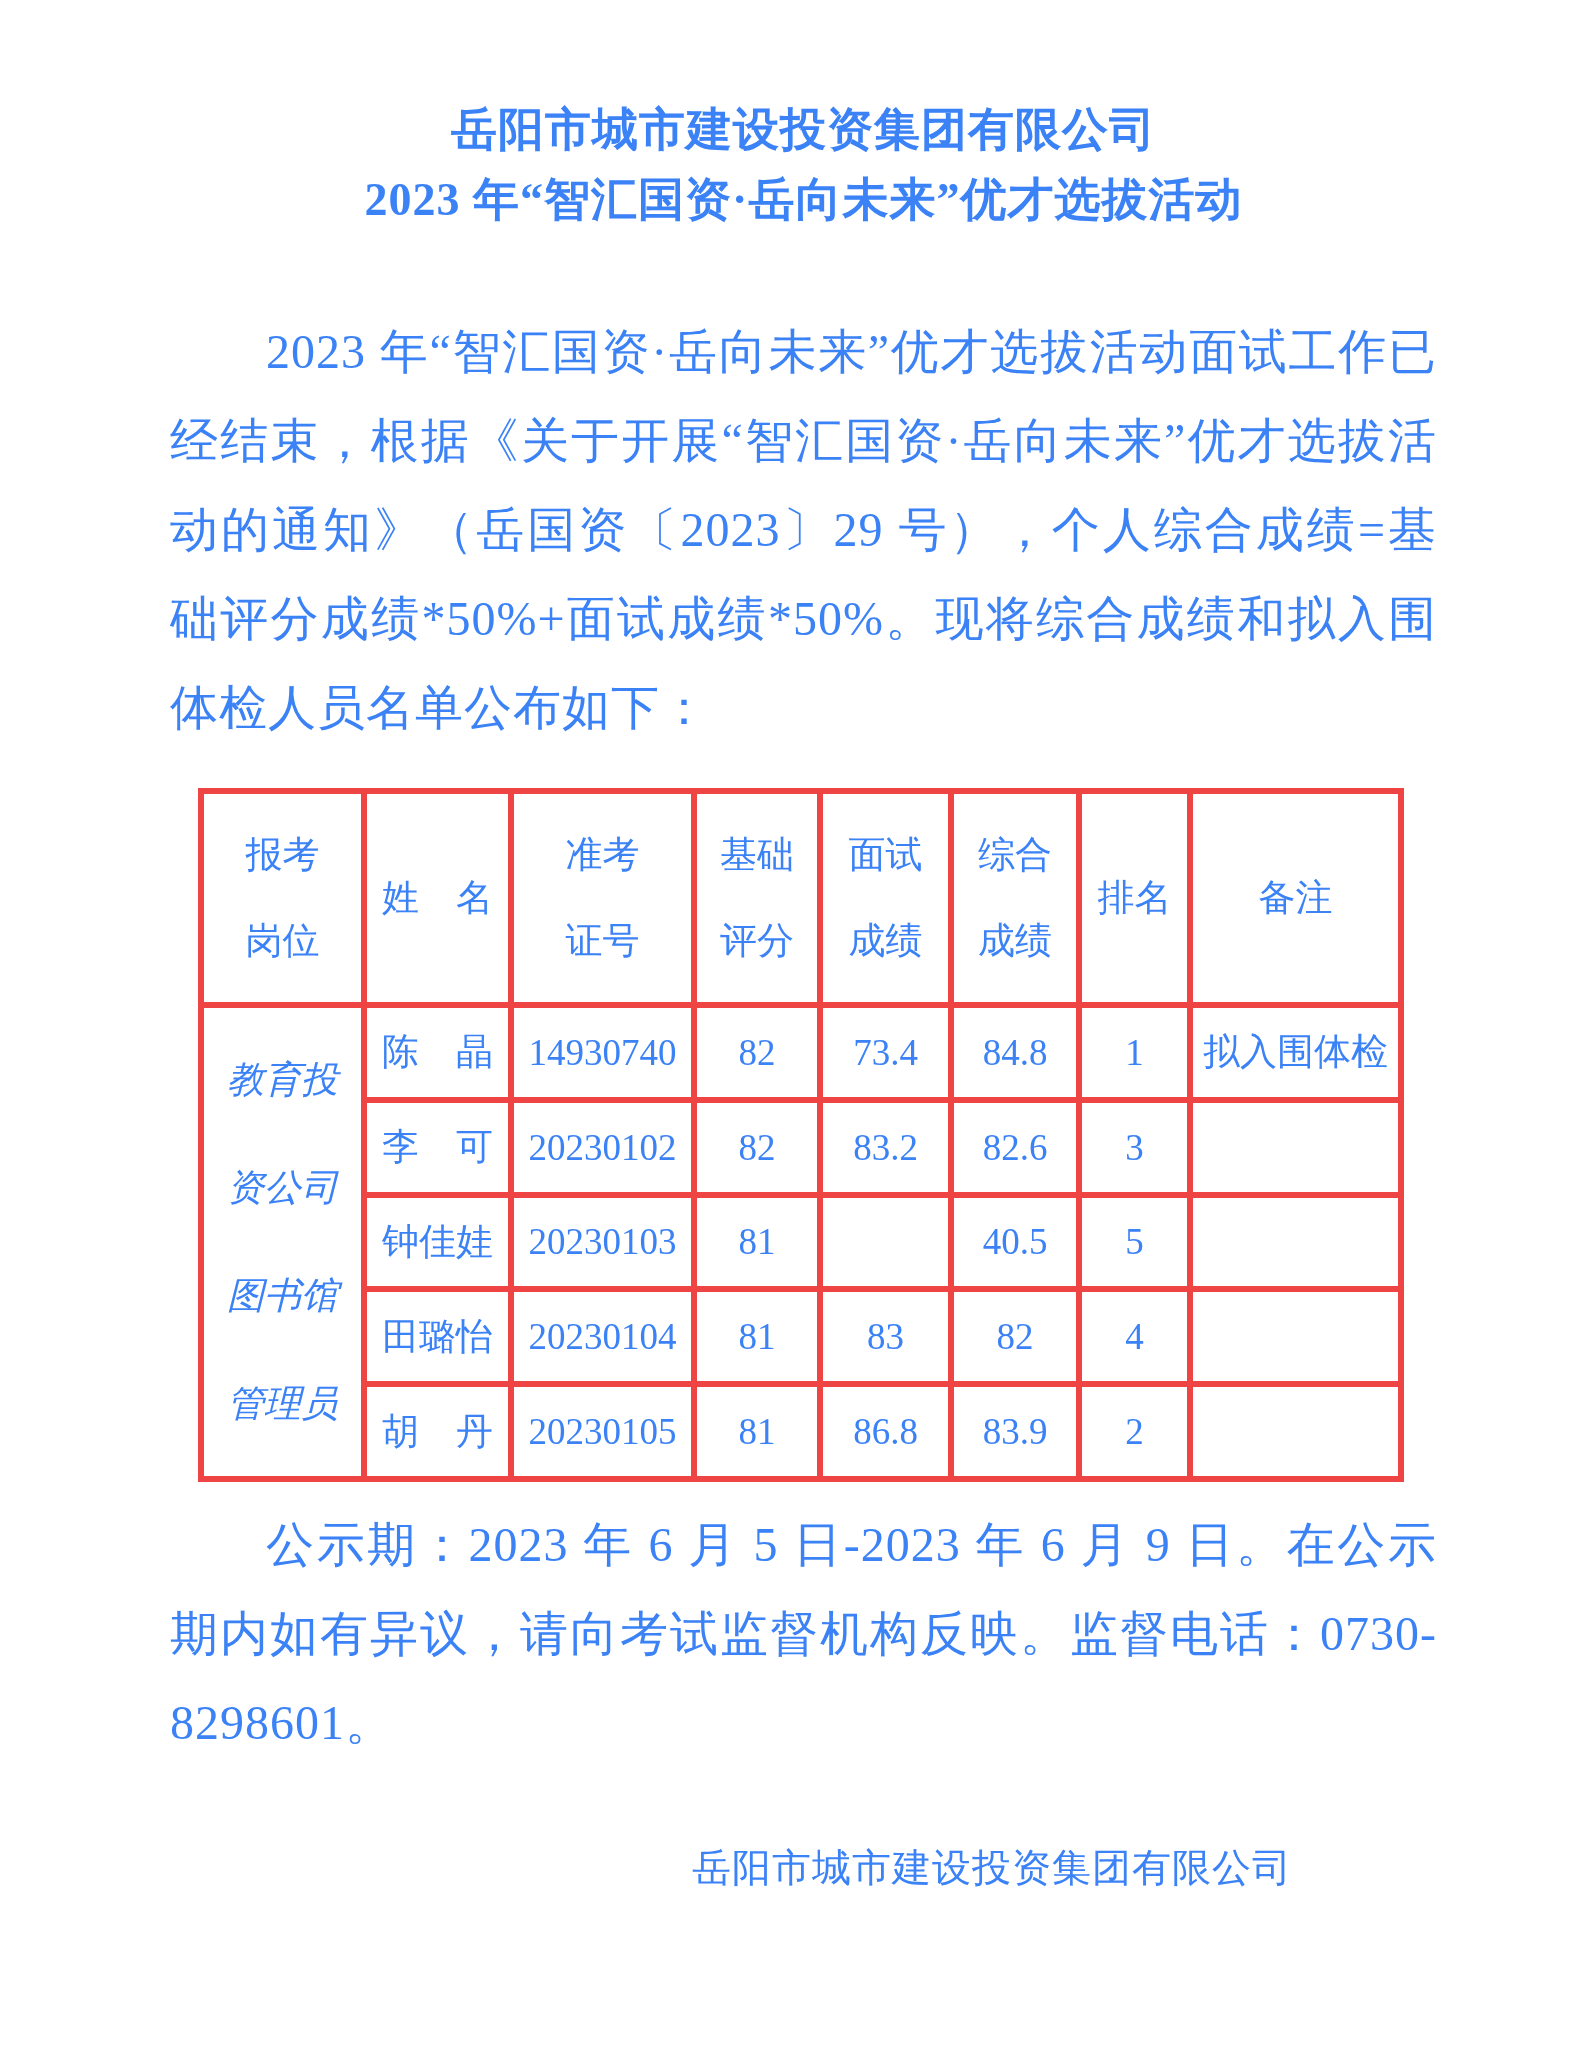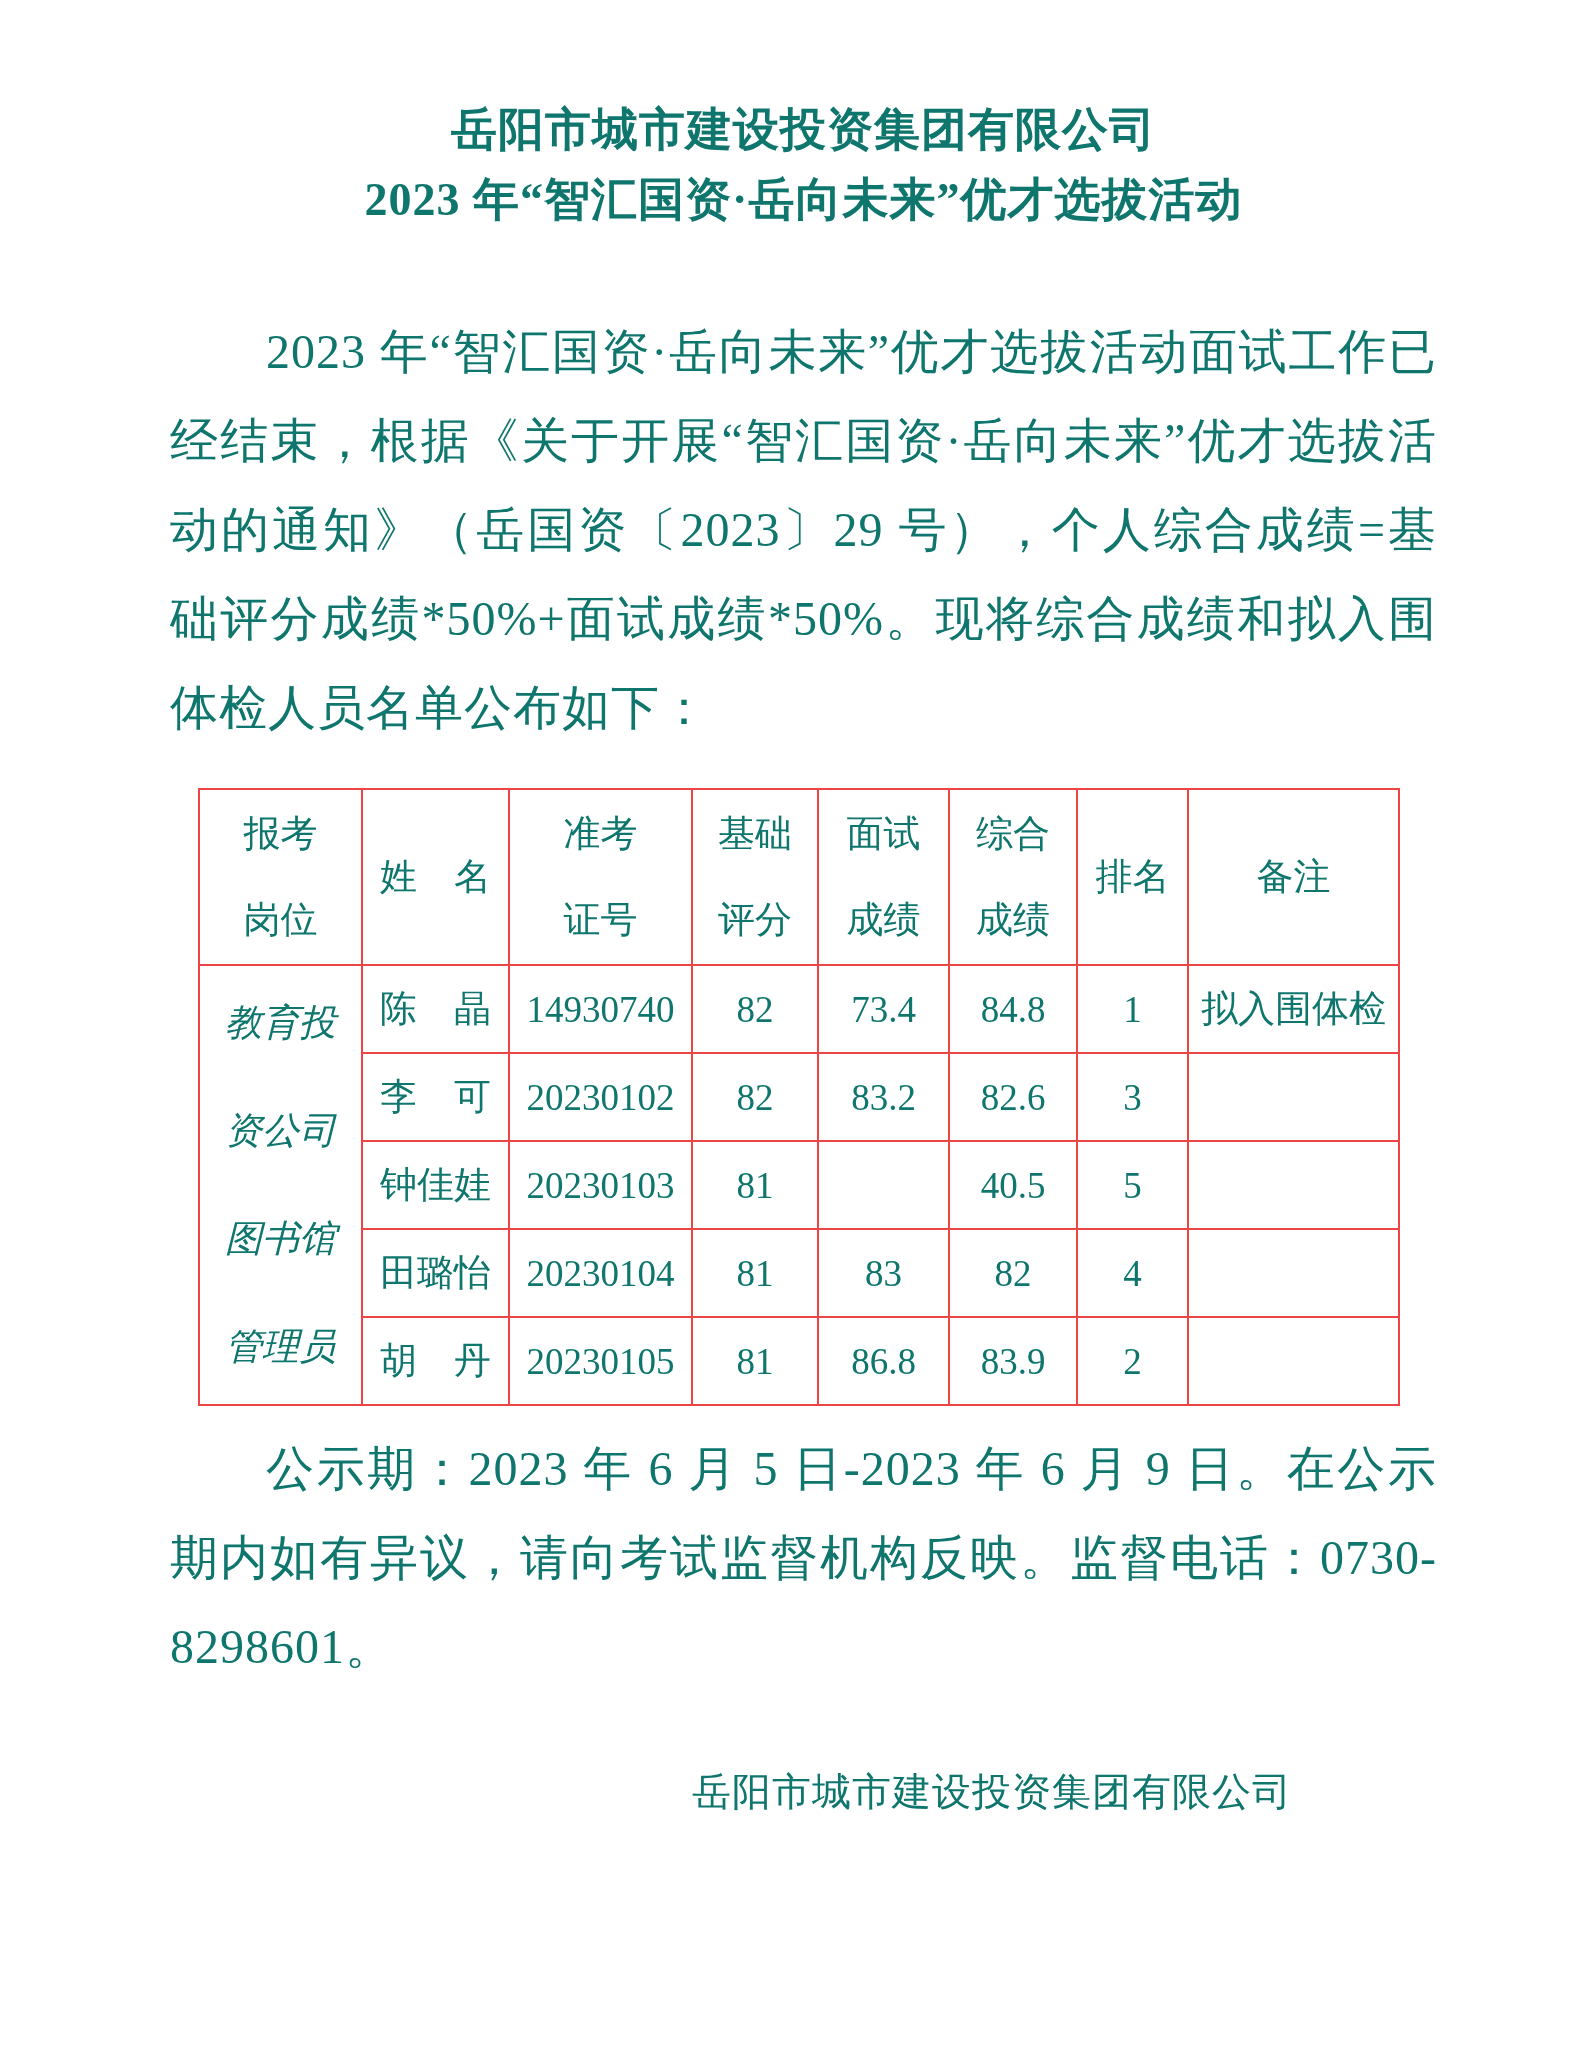--- a/index.html
+++ b/index.html
@@ -2,21 +2,21 @@
 <html><head>
 <meta charset="utf-8">
 <style>
   html,body { margin:0; padding:0; background:#ffffff; }
   .page {
     position: relative;
     width: 1587px;
     height: 2061px;
     box-sizing: border-box;
     background: #ffffff;
-    color: #0f766e;
+    color: #3b82f6;
     padding: 95px 150px 0 170px;
     font-family: "Liberation Serif", "DejaVu Serif", serif;
     overflow: hidden;
   }
   .doc-title {
     text-align: center;
     font-weight: bold;
     font-size: 46px;
     line-height: 70px;
     letter-spacing: 1px;
@@ -31,26 +31,26 @@
   }
   .para.notice { margin-top: 18px; }
   table.score-table {
     border-collapse: collapse;
     table-layout: fixed;
     margin: 36px 0 0 28px;
     width: 1200px;
   }
   table.score-table th,
   table.score-table td {
-    border: 2px solid #ef4444;
+    border: 6px solid #ef4444;
     text-align: center;
     vertical-align: middle;
     font-size: 37px;
     font-weight: normal;
-    padding: 1px 4px;
+    padding: 18px 4px;
     box-sizing: border-box;
     white-space: pre-line;
     overflow: hidden;
   }
   table.score-table thead tr { height: 172px; }
   table.score-table thead th { line-height: 86px; }
   table.score-table tbody tr { height: 88px; }
   td.pos-cell { line-height: 108px; font-style: italic; }
   .col-position { width: 163px; }
   .col-name     { width: 147px; }

